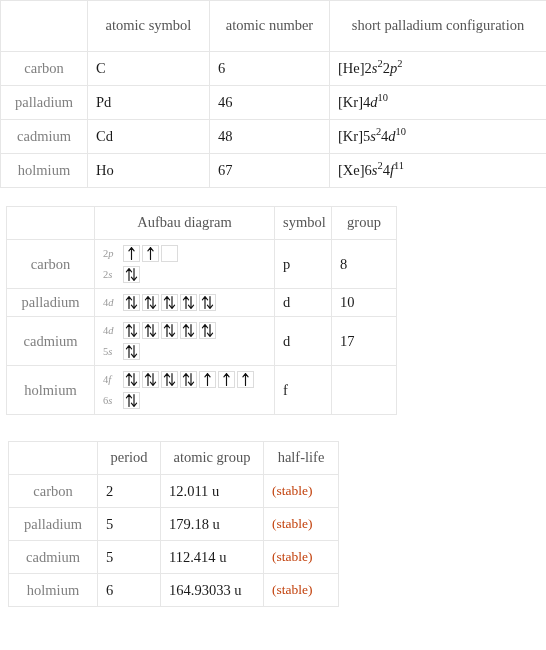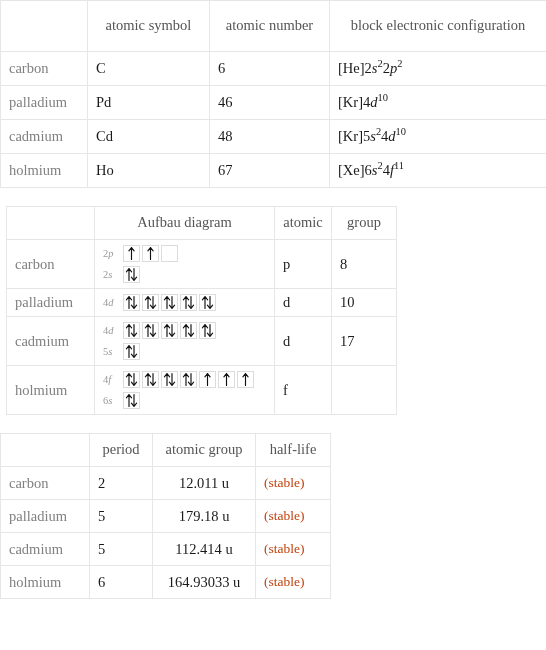--- a/index.html
+++ b/index.html
@@ -36,33 +36,33 @@
   }
 
   
   .colhead {
     text-align: center;
     color: #555555;
     font-size: 14.5px;
     line-height: 1.18;
   }
   .rowhead {
-    text-align: left;
+    text-align: center;
     color: #808080;
     font-size: 14.5px;
     white-space: nowrap;
   }
   .val {
     text-align: left;
     color: #1a1a1a;
     font-size: 14.5px;
     white-space: nowrap;
   }
   .val-num {
-    text-align: center;
+    text-align: left;
     color: #1a1a1a;
     font-size: 14.5px;
     white-space: nowrap;
   }
   .muted {
     color: #c2410c;
     font-size: 13.5px;
     text-align: left;
     white-space: nowrap;
   }
@@ -109,21 +109,21 @@
     width: 17px;
     height: 17px;
     border: 1px solid #dcdcdc;
     box-sizing: border-box;
     position: relative;
     background: #ffffff;
   }
   .obox svg { display: block; }
 
   
-  #table-props { width: 330px; margin: 0; }
+  #table-props { width: 330px; margin: 8px; }
   #table-props col.c0 { width: 89px; }
   #table-props col.c1 { width: 63px; }
   #table-props col.c2 { width: 103px; }
   #table-props col.c3 { width: 75px; }
   #table-props thead th { height: 30px; }
   #table-props tbody td { height: 30px; }
 
   
   sup { font-size: 0.72em; vertical-align: super; line-height: 0; }
 </style>
@@ -137,21 +137,21 @@
         <col class="c0">
         <col class="c1">
         <col class="c2">
         <col class="c3">
       </colgroup>
     <thead>
       <tr>
         <th class="colhead empty-cell"></th>
         <th class="colhead">atomic symbol</th>
         <th class="colhead">atomic number</th>
-        <th class="colhead">block electronic configuration</th>
+        <th class="colhead">short palladium configuration</th>
       </tr>
     </thead>
     <tbody id="atomic-id-body">
         <tr>
           <td class="rowhead">carbon</td>
           <td class="val">C</td>
           <td class="val">6</td>
           <td class="val">[He]2<i>s</i><sup>2</sup>2<i>p</i><sup>2</sup></td>
         </tr>
         <tr>
@@ -181,21 +181,21 @@
     <colgroup>
         <col class="c0">
         <col class="c1">
         <col class="c2">
         <col class="c3">
       </colgroup>
     <thead>
       <tr>
         <th class="colhead empty-cell"></th>
         <th class="colhead">Aufbau diagram</th>
-        <th class="colhead">atomic</th>
+        <th class="colhead">symbol</th>
         <th class="colhead">group</th>
       </tr>
     </thead>
     <tbody id="aufbau-body">
         <tr>
           <td class="rowhead">carbon</td>
           <td class="aufbau-cell">
             <div class="shells">
               <div class="shell-row">
                 <span class="shell-label">2<i>s</i></span>

